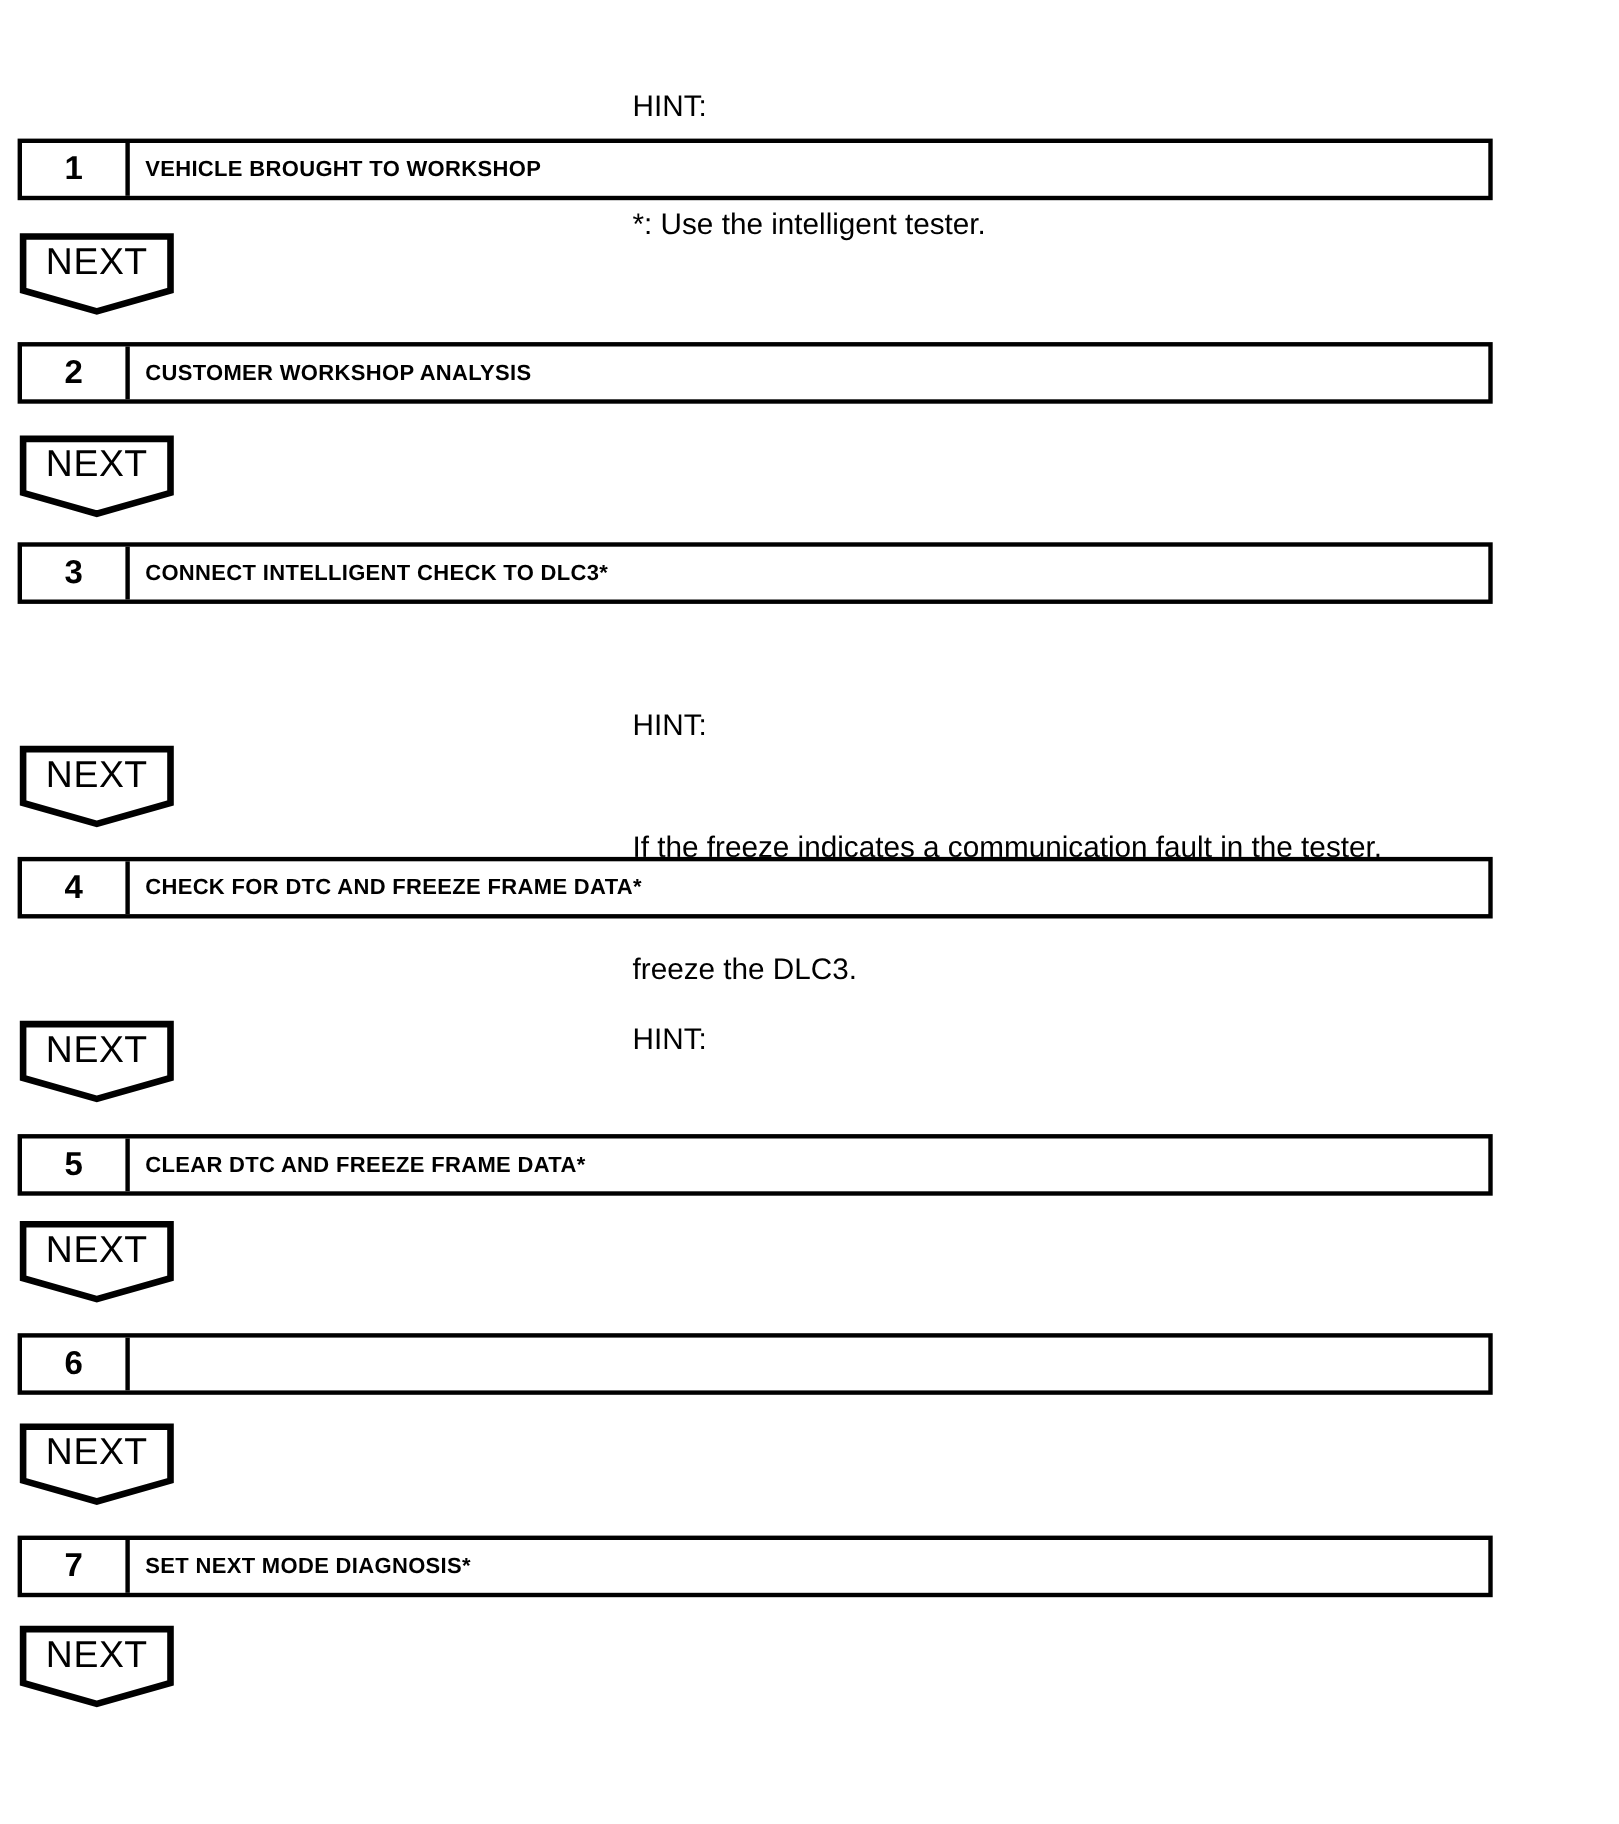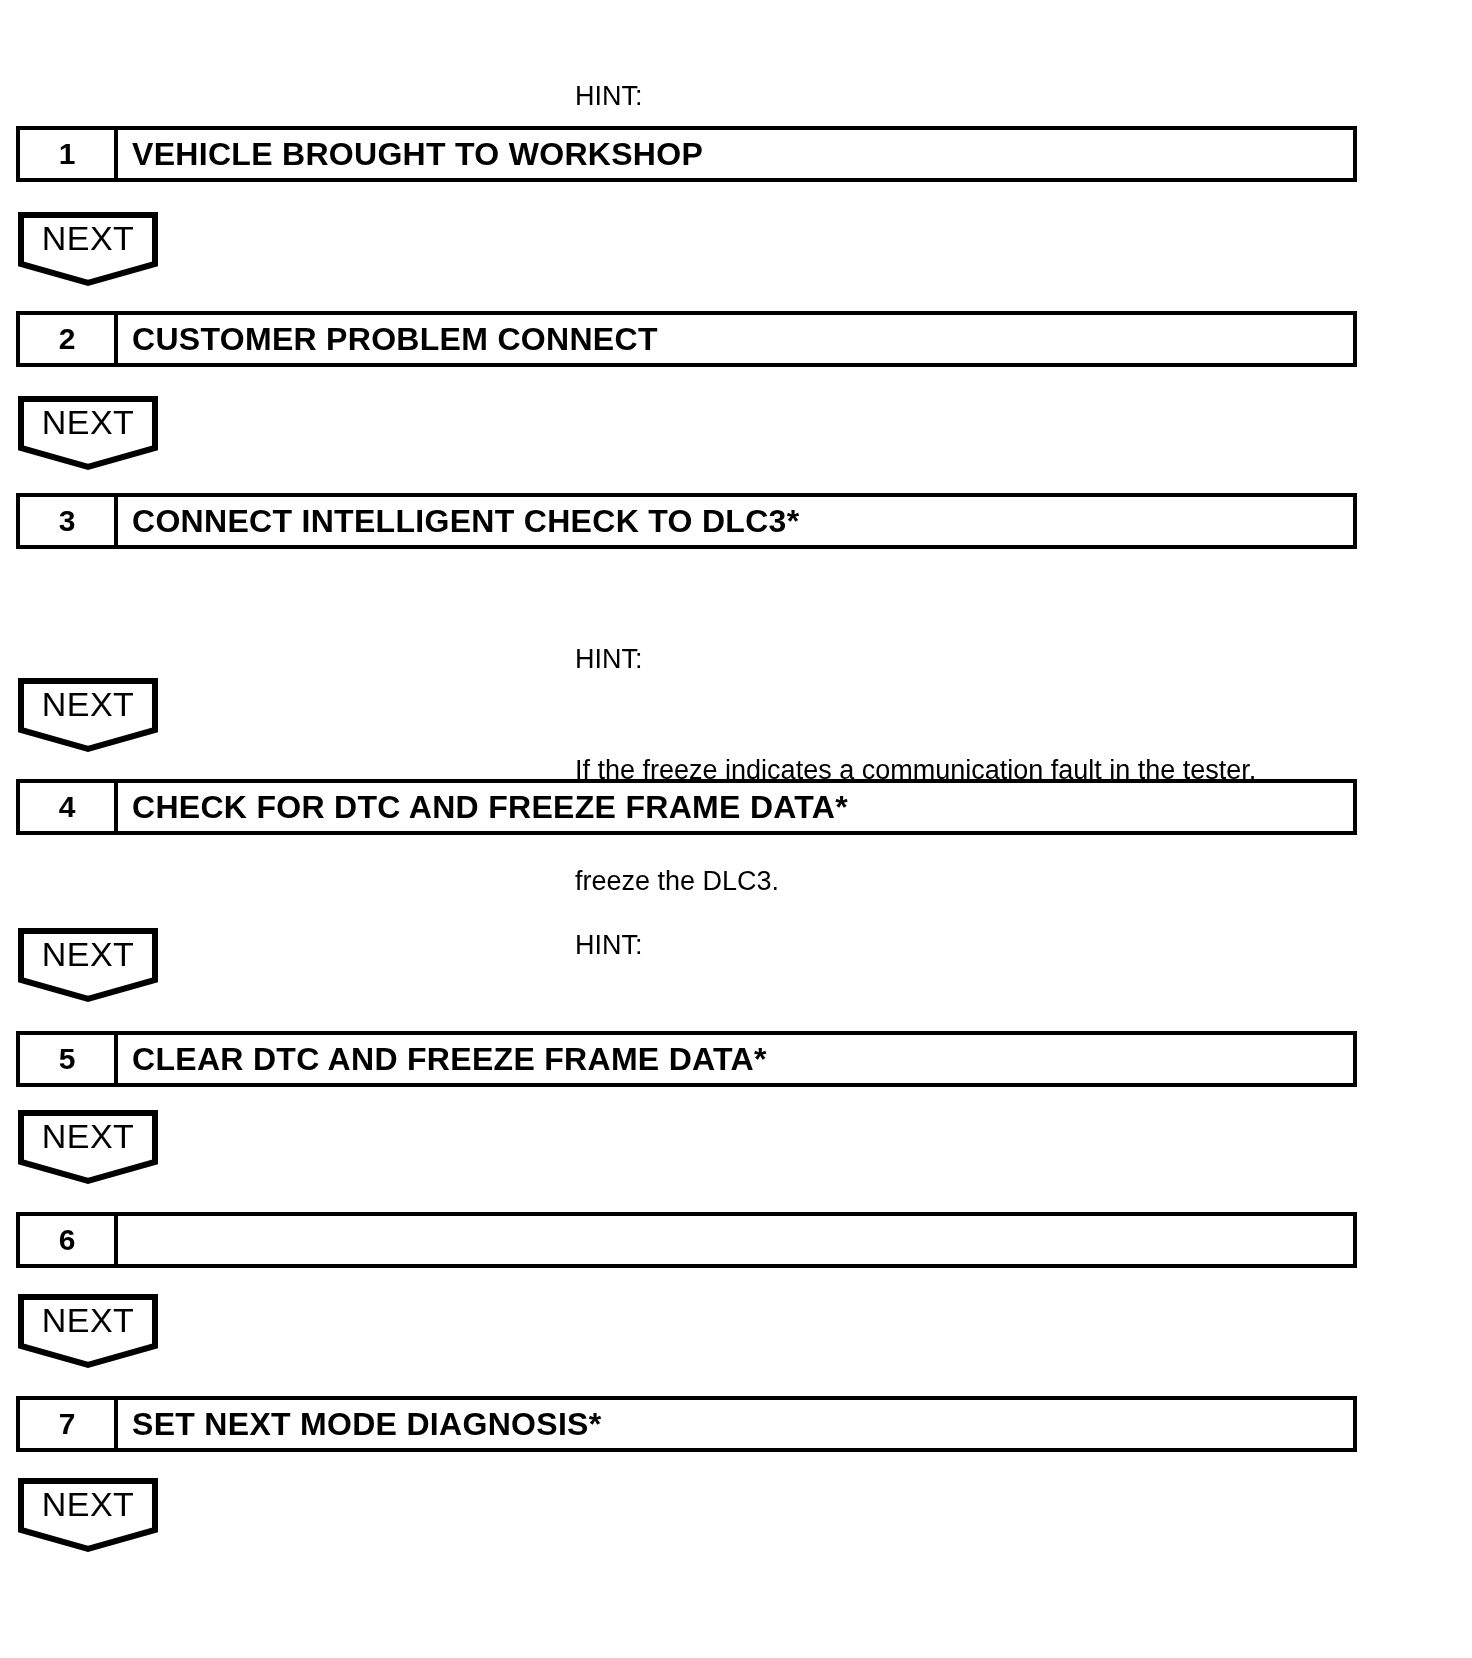--- a/index.html
+++ b/index.html
@@ -55,21 +55,21 @@
     justify-content: center;
     font-size: 30px;
     font-weight: bold;
     letter-spacing: 0px;
   }
   .step-title {
     flex: 1 1 auto;
     display: flex;
     align-items: center;
     padding-left: 14px;
-    font-size: 32px;
+    font-size: 20px;
     font-weight: bold;
     letter-spacing: 0.3px;
     white-space: nowrap;
   }
 
   
   .next-wrap {
     position: absolute;
     left: 18px;
     width: 140px;
@@ -104,37 +104,38 @@
     white-space: pre;
   }
 </style>
 </head>
 <body>
 
 <div class="page">
 
   <div class="top-hint">
     <span class="hint-line">HINT:</span>
+    <span class="hint-line">*: Use the intelligent tester.</span>
   </div>
 
   <div class="step-row" style="top:126px">
     <div class="step-num">1</div>
     <div class="step-title">VEHICLE BROUGHT TO WORKSHOP</div>
   </div>
 
   <div class="next-wrap" style="top:212px">
     <svg class="next-svg" viewBox="0 0 140 74" xmlns="http://www.w3.org/2000/svg">
       <polygon points="3,3 137,3 137,52 70,71 3,52" fill="#ffffff" stroke="#000000" stroke-width="6" stroke-linejoin="miter"></polygon>
     </svg>
     <div class="next-label">NEXT</div>
   </div>
 
   <div class="step-row" style="top:311px">
     <div class="step-num">2</div>
-    <div class="step-title">CUSTOMER PROBLEM CONNECT</div>
+    <div class="step-title">CUSTOMER WORKSHOP ANALYSIS</div>
   </div>
 
   <div class="next-wrap" style="top:396px">
     <svg class="next-svg" viewBox="0 0 140 74" xmlns="http://www.w3.org/2000/svg">
       <polygon points="3,3 137,3 137,52 70,71 3,52" fill="#ffffff" stroke="#000000" stroke-width="6" stroke-linejoin="miter"></polygon>
     </svg>
     <div class="next-label">NEXT</div>
   </div>
 
   <div class="step-row" style="top:493px">

